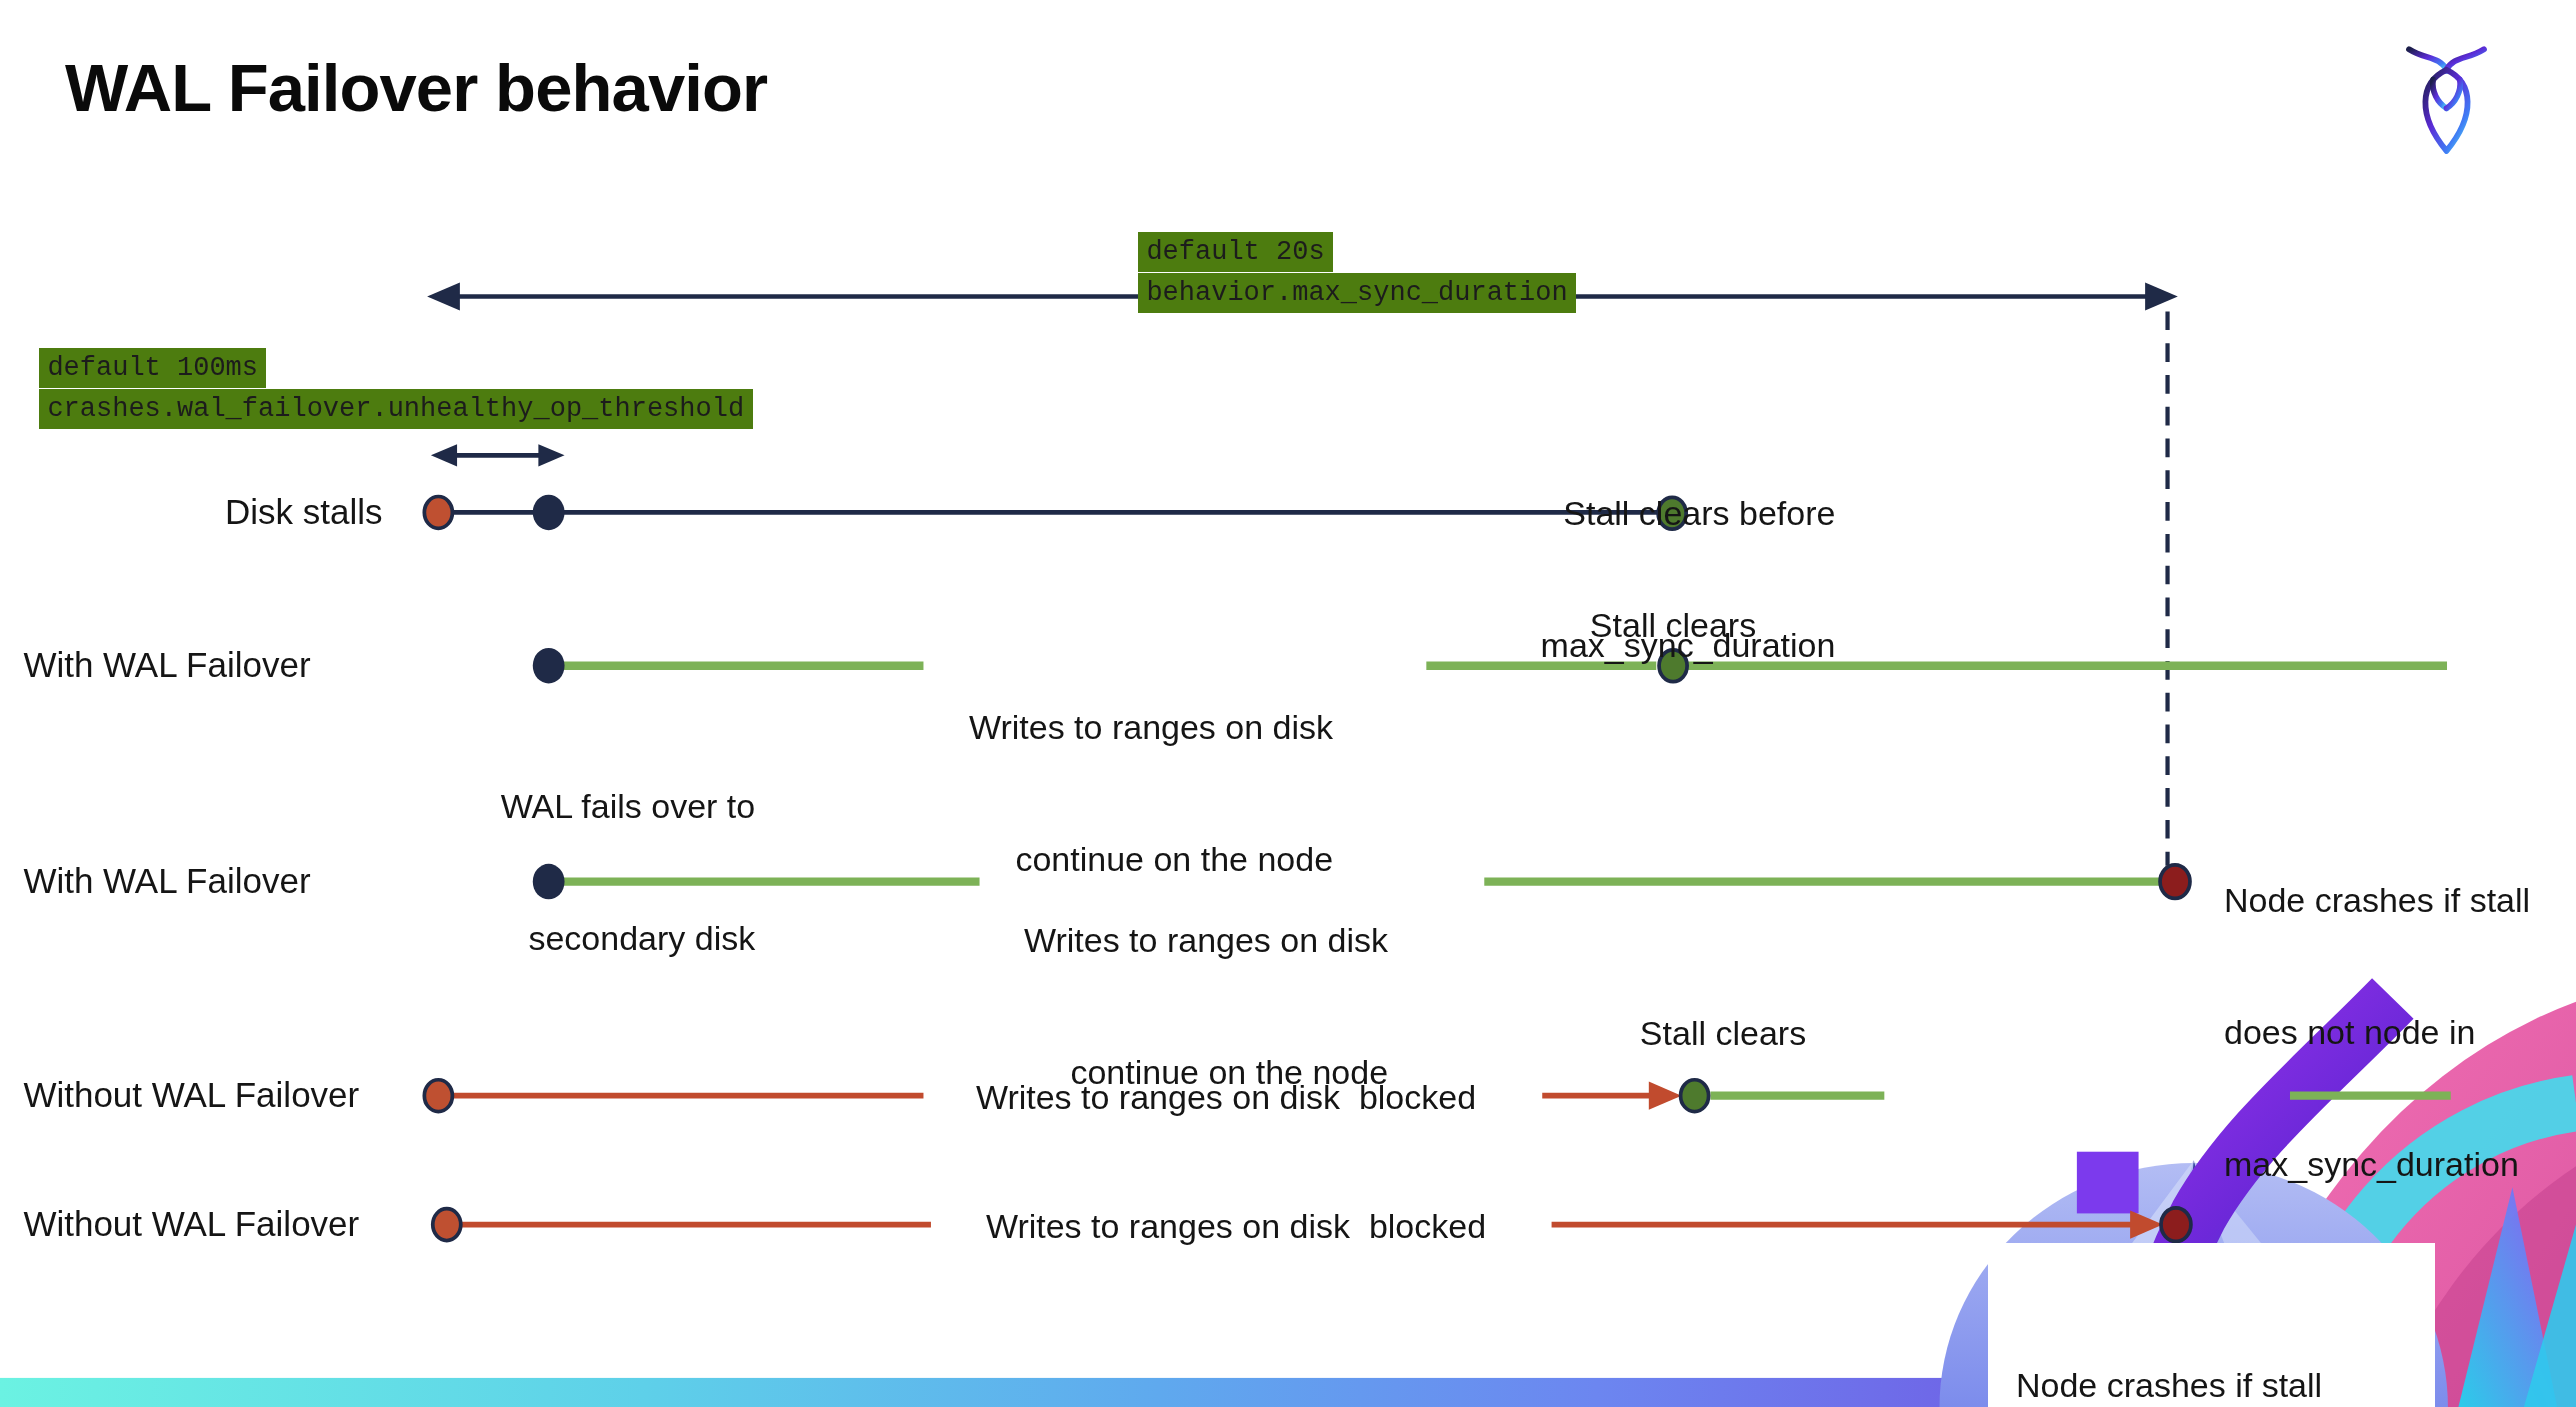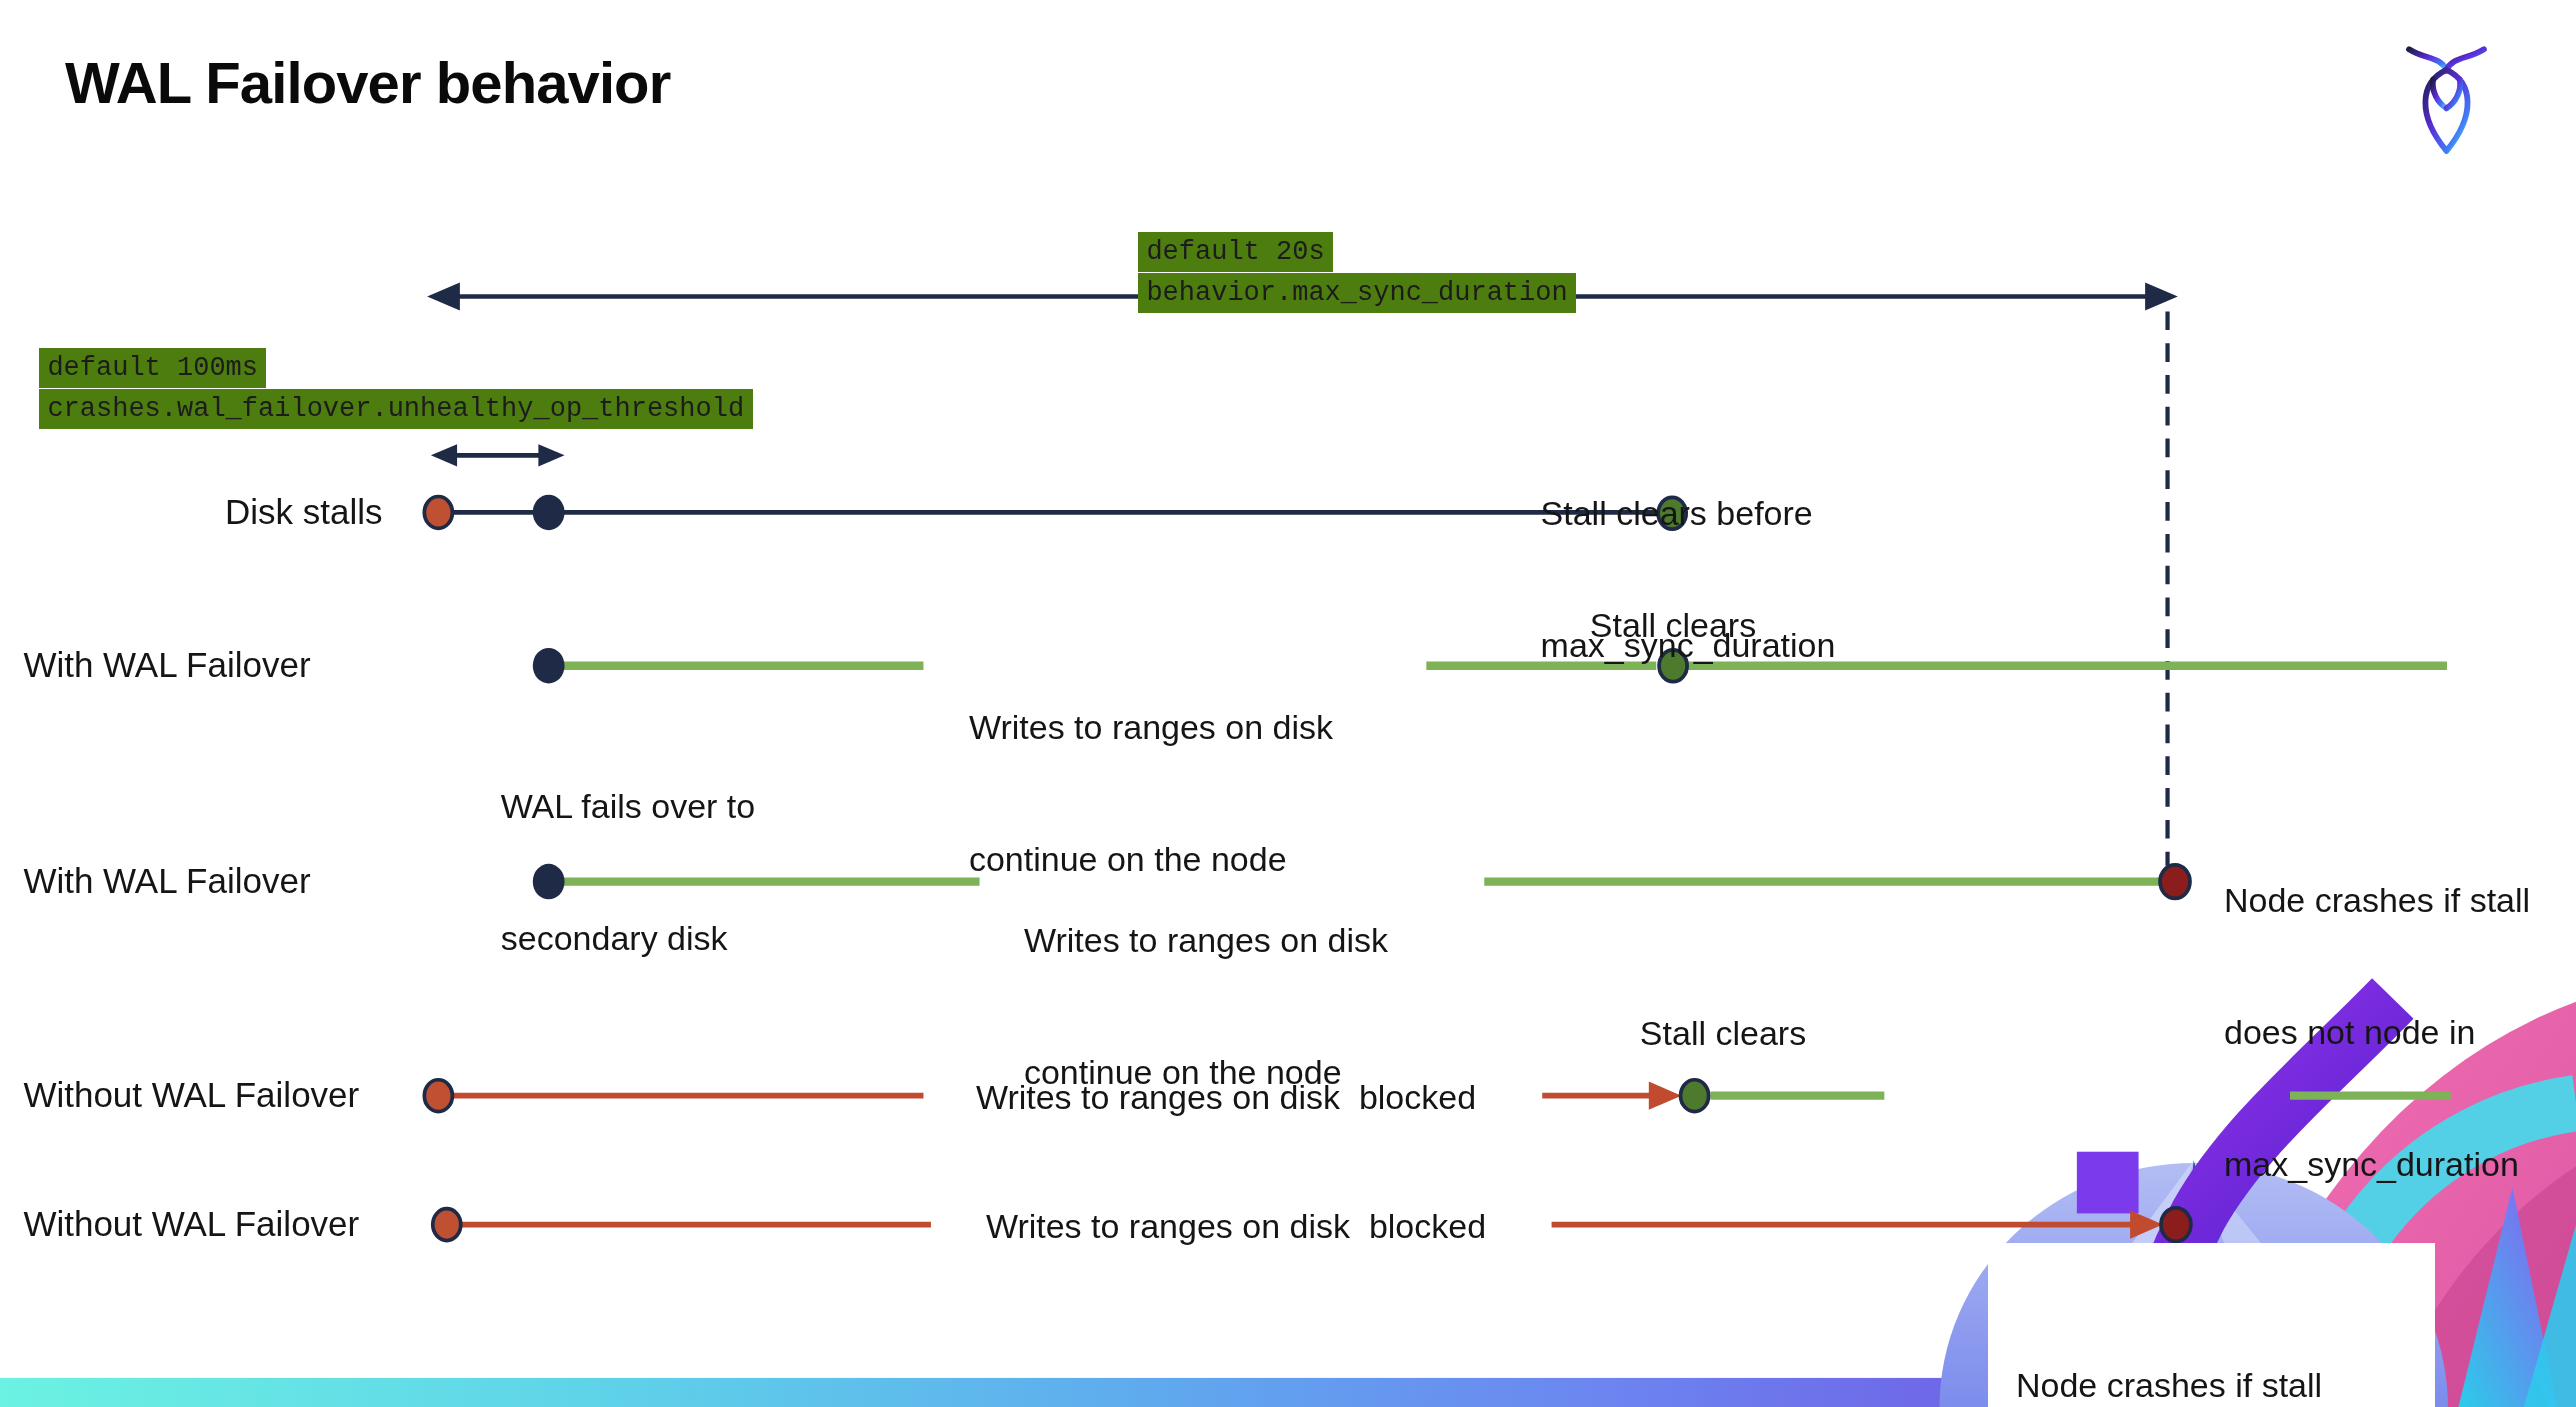--- a/index.html
+++ b/index.html
@@ -1,22 +1,22 @@
 <!DOCTYPE html>
 <html style="font-size:15px"><head>
 <meta charset="utf-8">
 <style>
   html,body{margin:0;padding:0;background:#ffffff;}
   .stage{position:relative;width:2576px;height:1408px;overflow:hidden;background:#ffffff;
          font-family:"Liberation Sans",sans-serif;color:#151515;}
   .abs{position:absolute;}
-  .title{font-size:58px;font-weight:800;letter-spacing:-0.9px;color:#0a0a0a;white-space:nowrap;}
+  .title{font-size:67px;font-weight:800;letter-spacing:-0.9px;color:#0a0a0a;white-space:nowrap;}
   .lbl{font-size:35px;line-height:44px;white-space:pre-wrap;}
   .ann{font-size:34px;line-height:44px;white-space:pre-wrap;}
-  .ctr{transform:translateX(-50%);text-align:left;}
+  .ctr{transform:translateX(-50%);text-align:right;}
   .mono{font-family:"Liberation Mono","DejaVu Sans Mono",monospace;font-size:27px;line-height:34px;
         background:#4d7c0f;color:#1c1c1c;padding:2.8px 8.4px;white-space:pre;display:inline-block;}
   .mono-stack div{margin-bottom:1.9px;}
   svg.canvas{position:absolute;left:0;top:0;z-index:1;}
   .txt{z-index:2;}
   .whitebox{z-index:3;background:#ffffff;}
   .whitebox .ann{padding:32px 0 0 28px;}
   .logo{z-index:2;}
 </style>
 </head>

